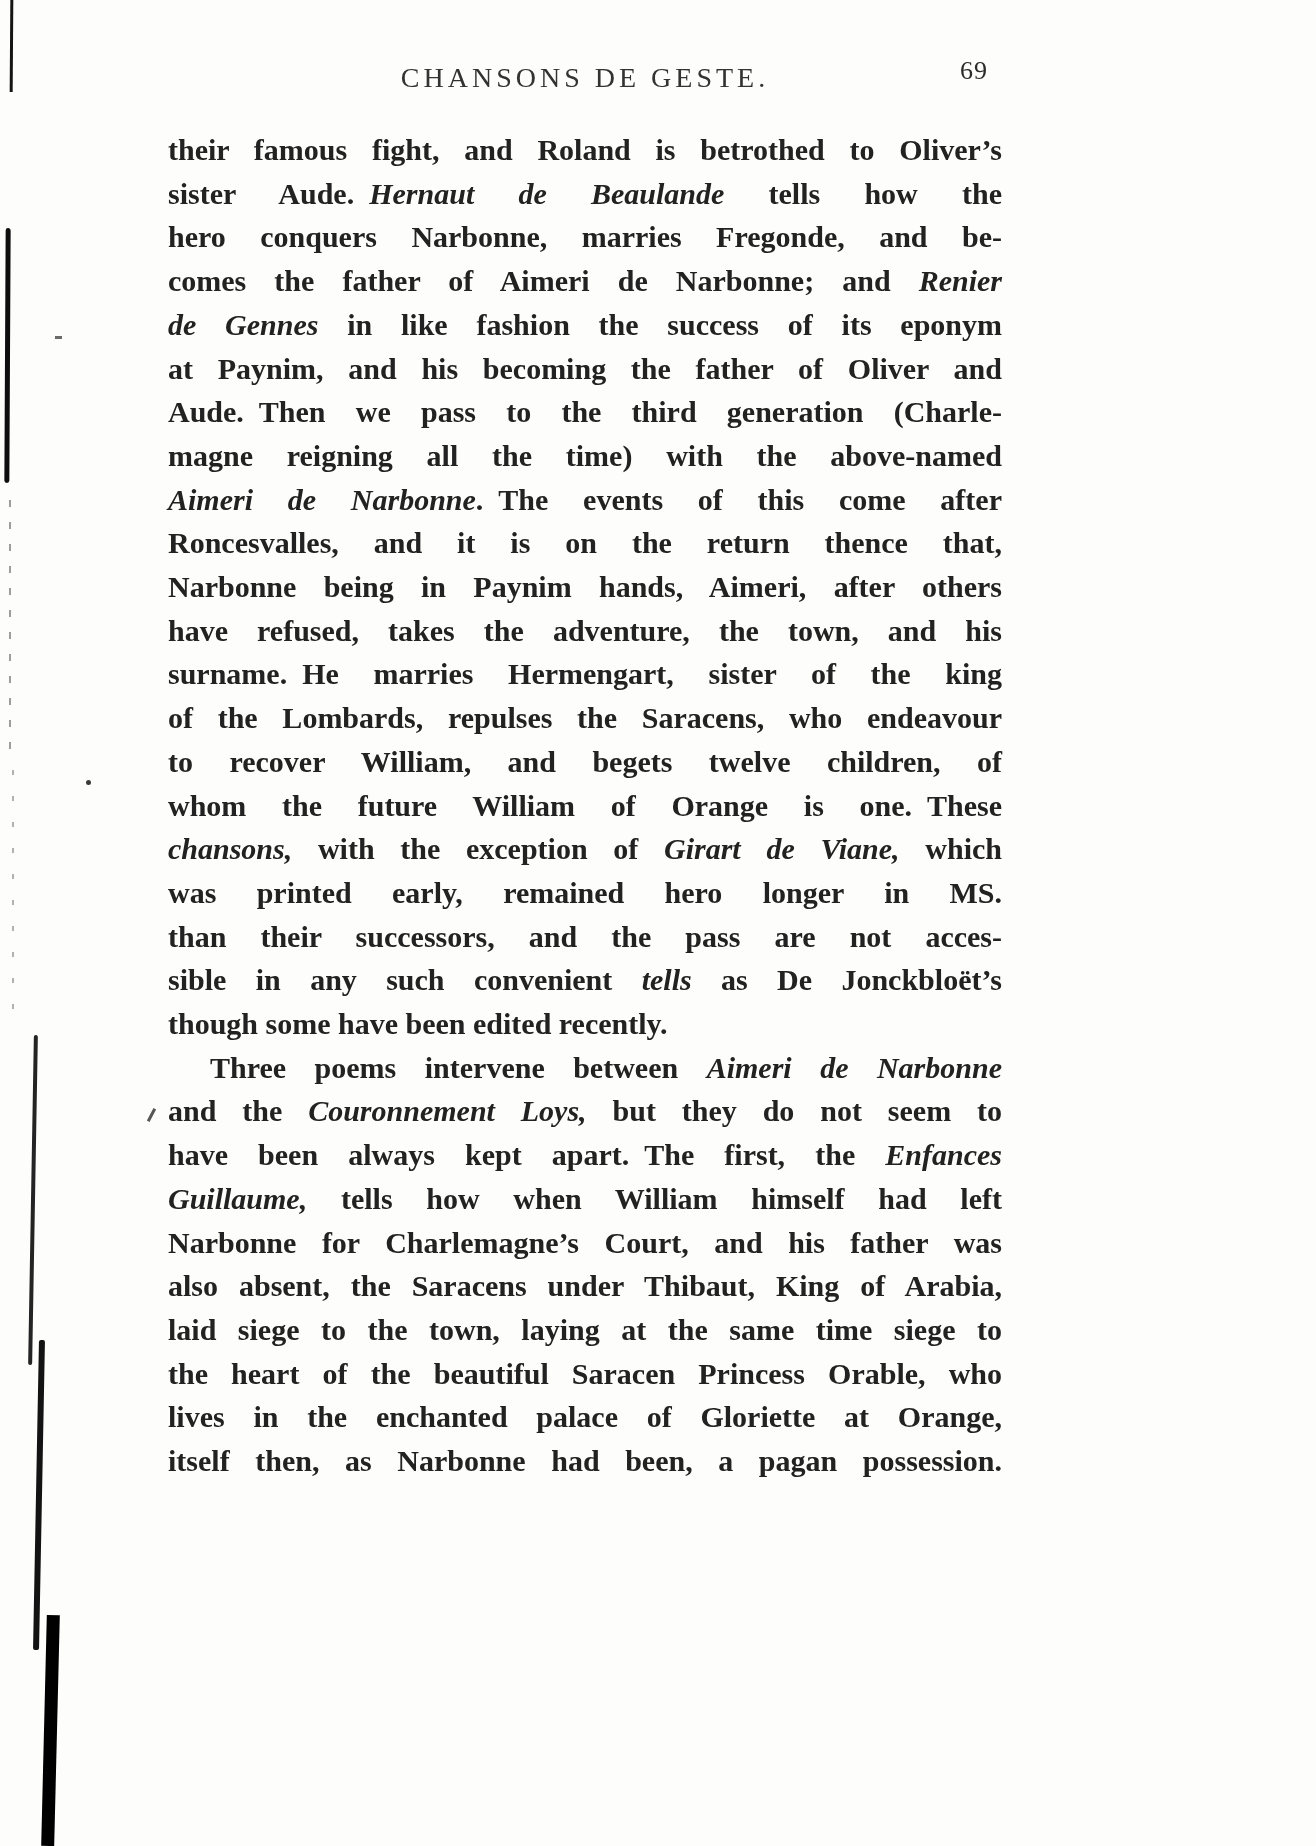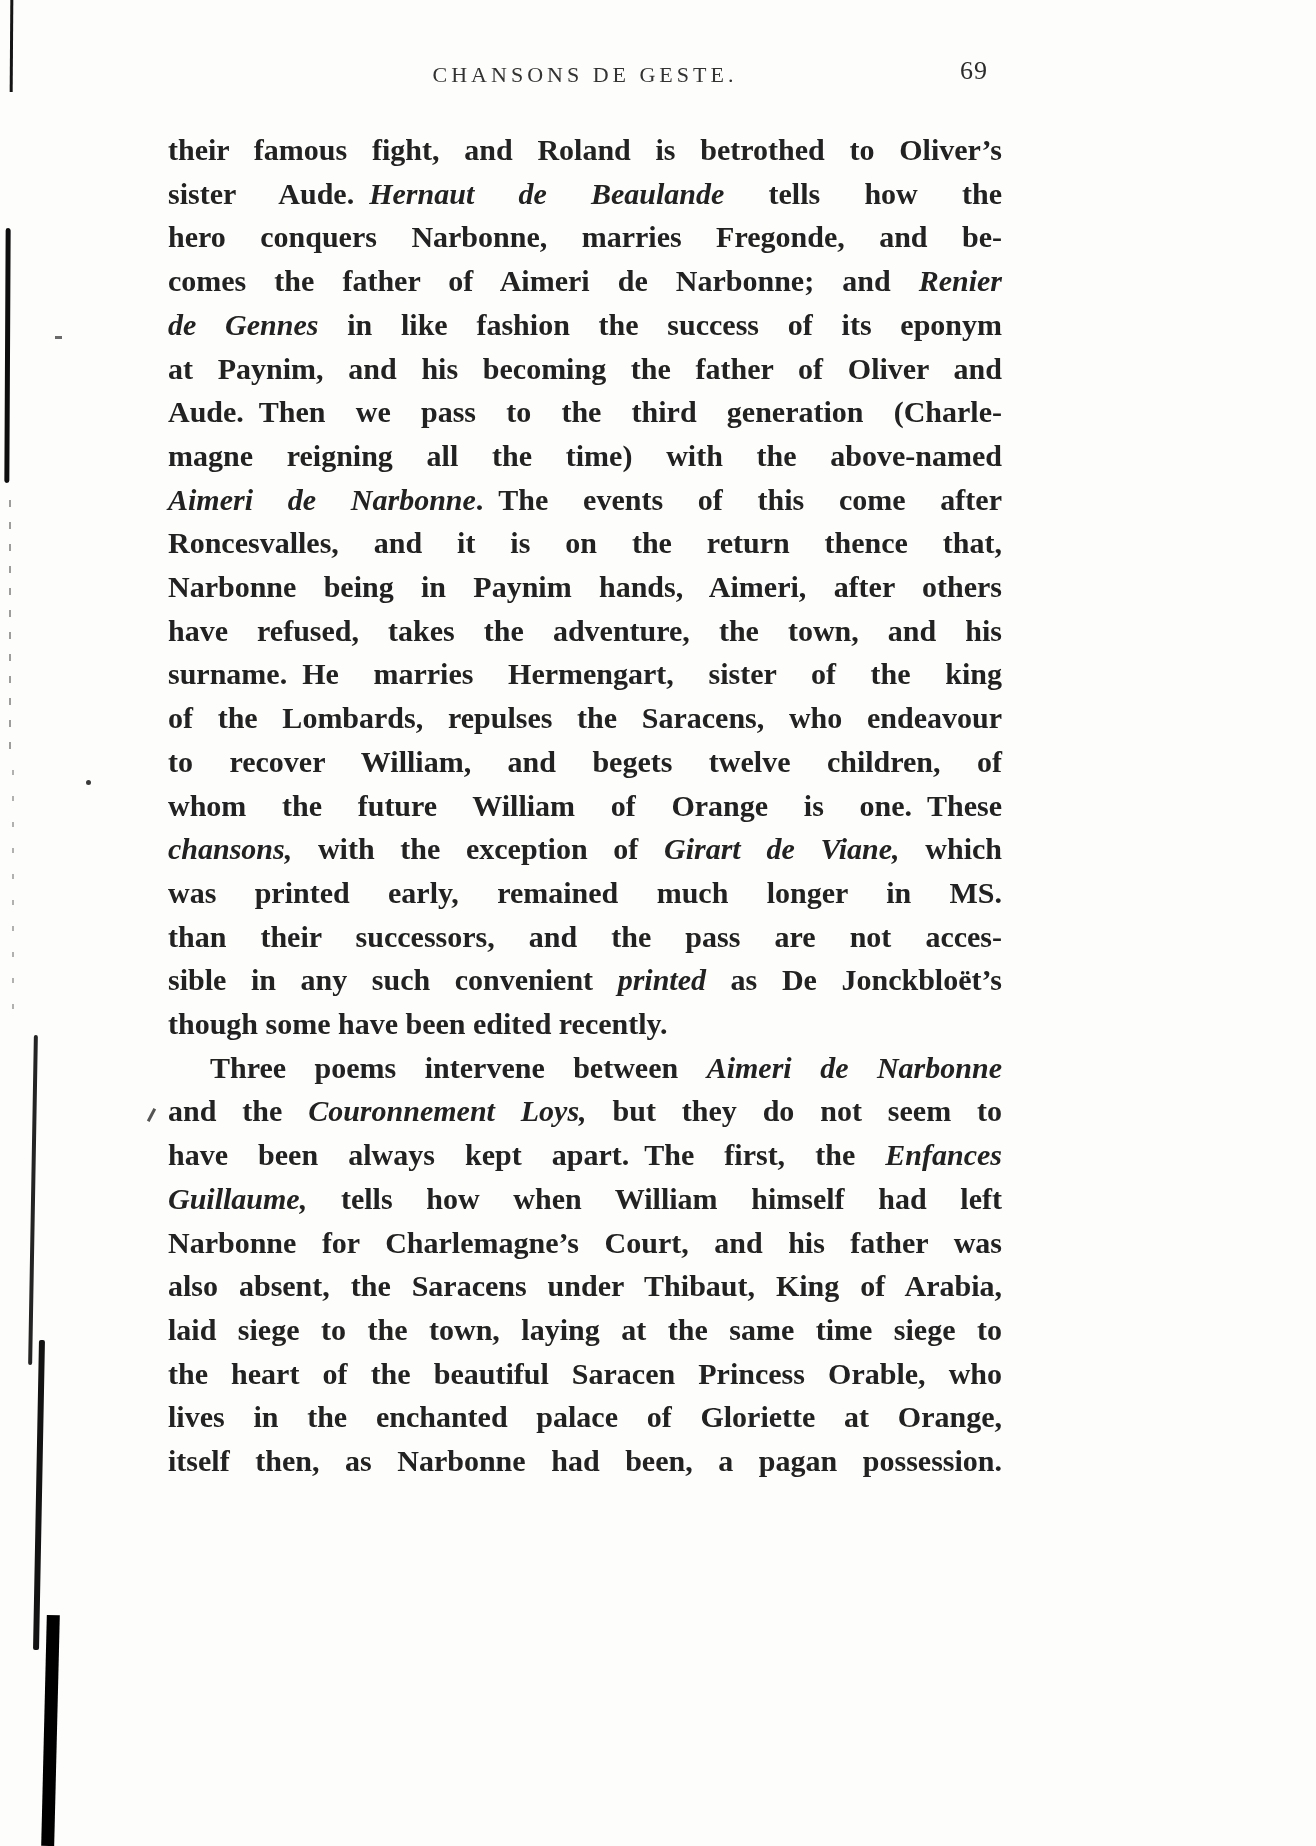--- a/index.html
+++ b/index.html
@@ -14,21 +14,21 @@
     color:#1f1f1f;
   }
   .header-row {
     position:absolute;
     top:62px; left:168px;
     width:834px; height:34px;
   }
   .header-title {
     display:block;
     text-align:center;
-    font-size:22px;
+    font-size:28px;
     letter-spacing:4px;
     color:#333333;
   }
   .page-number {
     position:absolute;
     top:-6px; right:14px;
     font-size:26px;
     letter-spacing:1px;
     color:#2b2b2b;
   }
@@ -97,23 +97,23 @@
       <div class="line"><span>magne reigning all the time) with the above-named</span></div>
       <div class="line"><em>Aimeri de Narbonne</em><span>. The events of this come after</span></div>
       <div class="line"><span>Roncesvalles, and it is on the return thence that,</span></div>
       <div class="line"><span>Narbonne being in Paynim hands, Aimeri, after others</span></div>
       <div class="line"><span>have refused, takes the adventure, the town, and his</span></div>
       <div class="line"><span>surname. He marries Hermengart, sister of the king</span></div>
       <div class="line"><span>of the Lombards, repulses the Saracens, who endeavour</span></div>
       <div class="line"><span>to recover William, and begets twelve children, of</span></div>
       <div class="line"><span>whom the future William of Orange is one. These</span></div>
       <div class="line"><em>chansons,</em><span> with the exception of </span><em>Girart de Viane,</em><span> which</span></div>
-      <div class="line"><span>was printed early, remained much longer in MS.</span></div>
+      <div class="line"><span>was printed early, remained hero longer in MS.</span></div>
       <div class="line"><span>than their successors, and the pass are not acces-</span></div>
-      <div class="line"><span>sible in any such convenient </span><em>printed</em><span> as De Jonckbloët’s</span></div>
+      <div class="line"><span>sible in any such convenient </span><em>tells</em><span> as De Jonckbloët’s</span></div>
       <div class="line last"><span>though some have been edited recently.</span></div>
       <div class="line indent"><span>Three poems intervene between </span><em>Aimeri de Narbonne</em></div>
       <div class="line"><span>and the </span><em>Couronnement Loys,</em><span> but they do not seem to</span></div>
       <div class="line"><span>have been always kept apart. The first, the </span><em>Enfances</em></div>
       <div class="line"><em>Guillaume,</em><span> tells how when William himself had left</span></div>
       <div class="line"><span>Narbonne for Charlemagne’s Court, and his father was</span></div>
       <div class="line"><span>also absent, the Saracens under Thibaut, King of Arabia,</span></div>
       <div class="line"><span>laid siege to the town, laying at the same time siege to</span></div>
       <div class="line"><span>the heart of the beautiful Saracen Princess Orable, who</span></div>
       <div class="line"><span>lives in the enchanted palace of Gloriette at Orange,</span></div>

